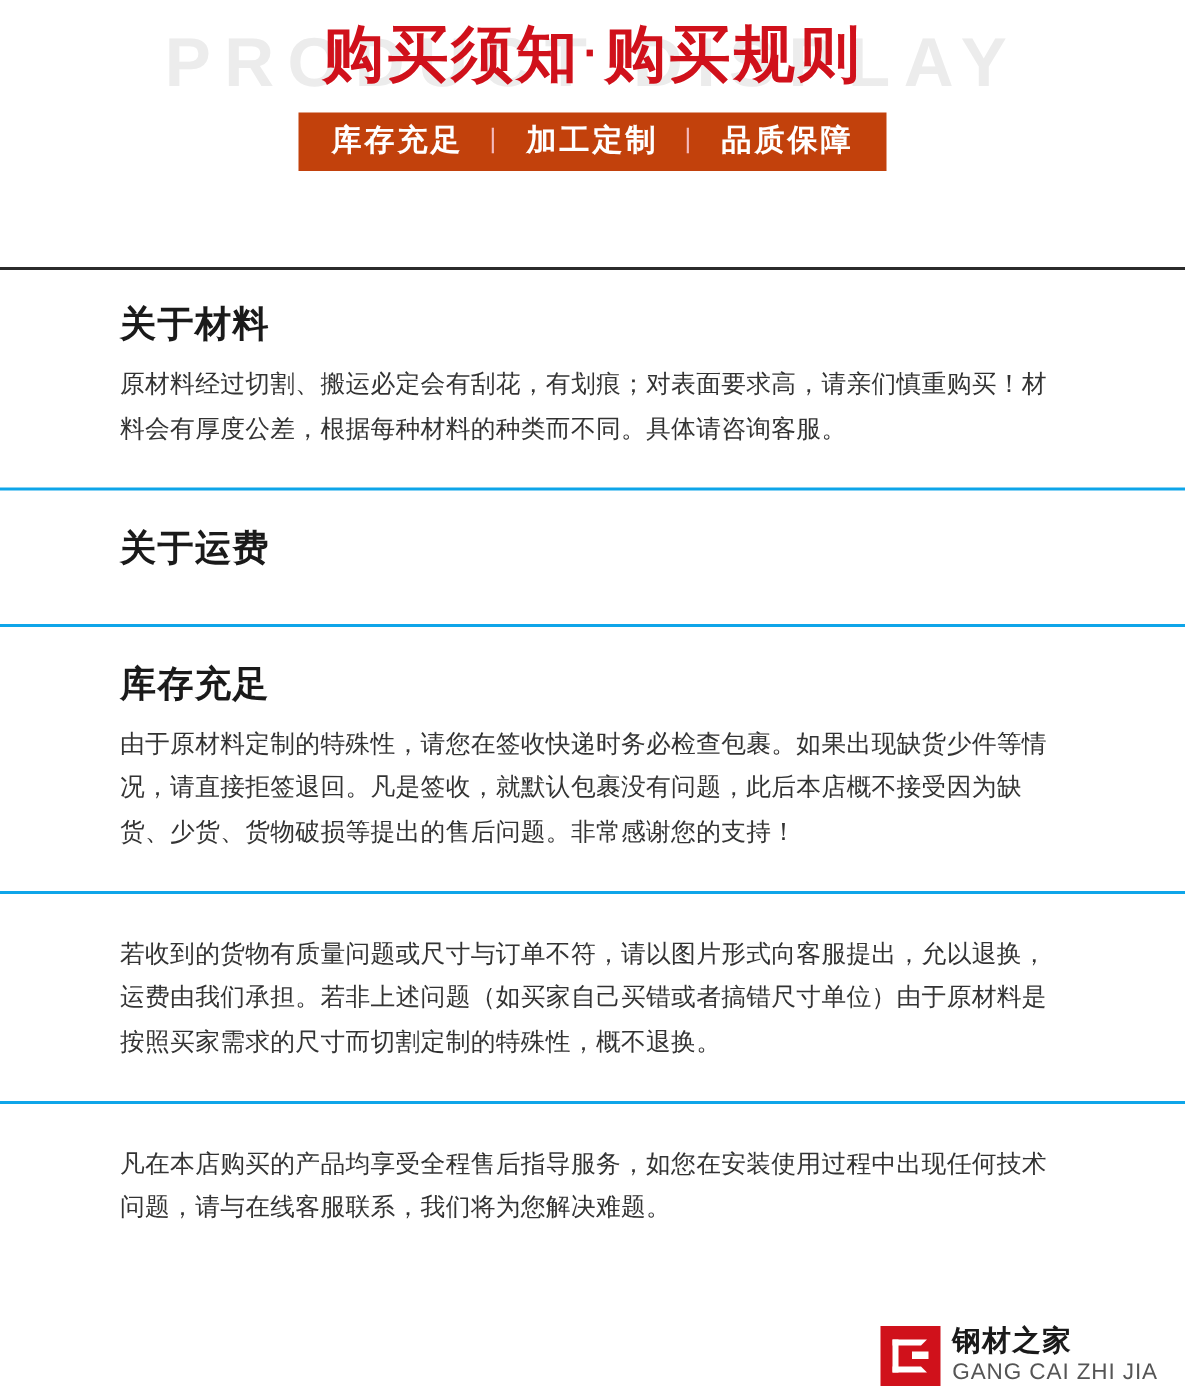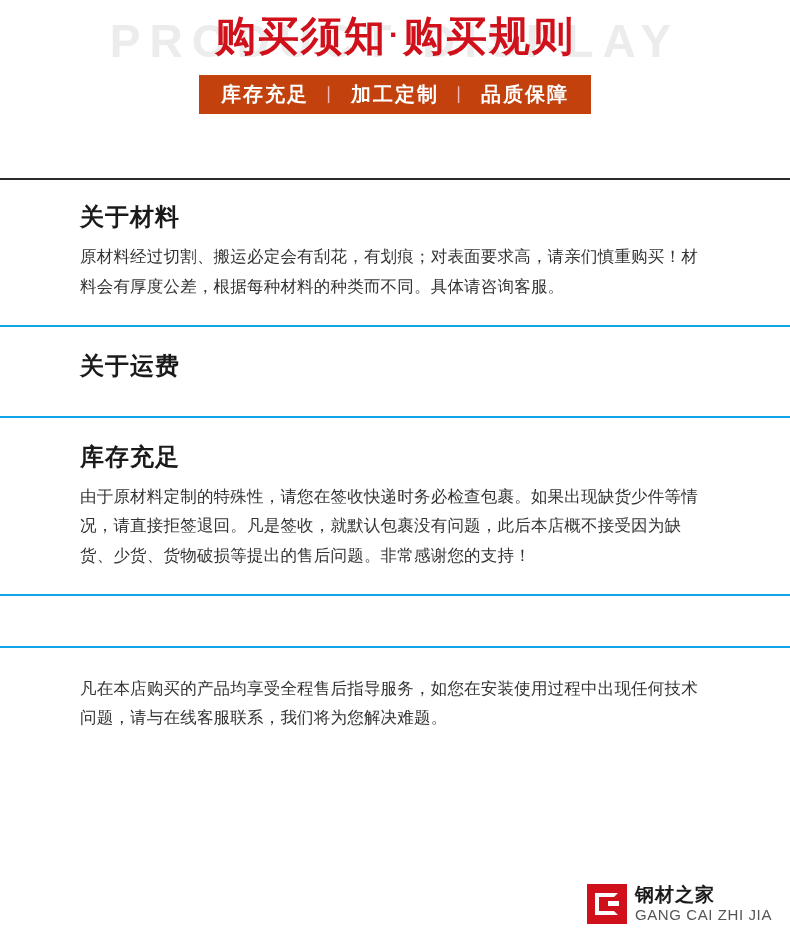--- a/index.html
+++ b/index.html
@@ -196,20 +196,21 @@
     <div class="section sec-freight">
       <h2 class="section-title">关于运费</h2>
     </div>
 
     <div class="section sec-receipt">
       <h2 class="section-title">库存充足</h2>
       <p class="section-body">由于原材料定制的特殊性，请您在签收快递时务必检查包裹。如果出现缺货少件等情况，请直接拒签退回。凡是签收，就默认包裹没有问题，此后本店概不接受因为缺货、少货、货物破损等提出的售后问题。非常感谢您的支持！</p>
     </div>
 
     <div class="section sec-return">
+      <p class="section-body">若收到的货物有质量问题或尺寸与订单不符，请以图片形式向客服提出，允以退换，运费由我们承担。若非上述问题（如买家自己买错或者搞错尺寸单位）由于原材料是按照买家需求的尺寸而切割定制的特殊性，概不退换。</p>
     </div>
 
     <div class="section sec-after">
       <p class="section-body">凡在本店购买的产品均享受全程售后指导服务，如您在安装使用过程中出现任何技术问题，请与在线客服联系，我们将为您解决难题。</p>
     </div>
 
   </div>
 
   <div class="logo">
     <div class="logo-mark"></div>

